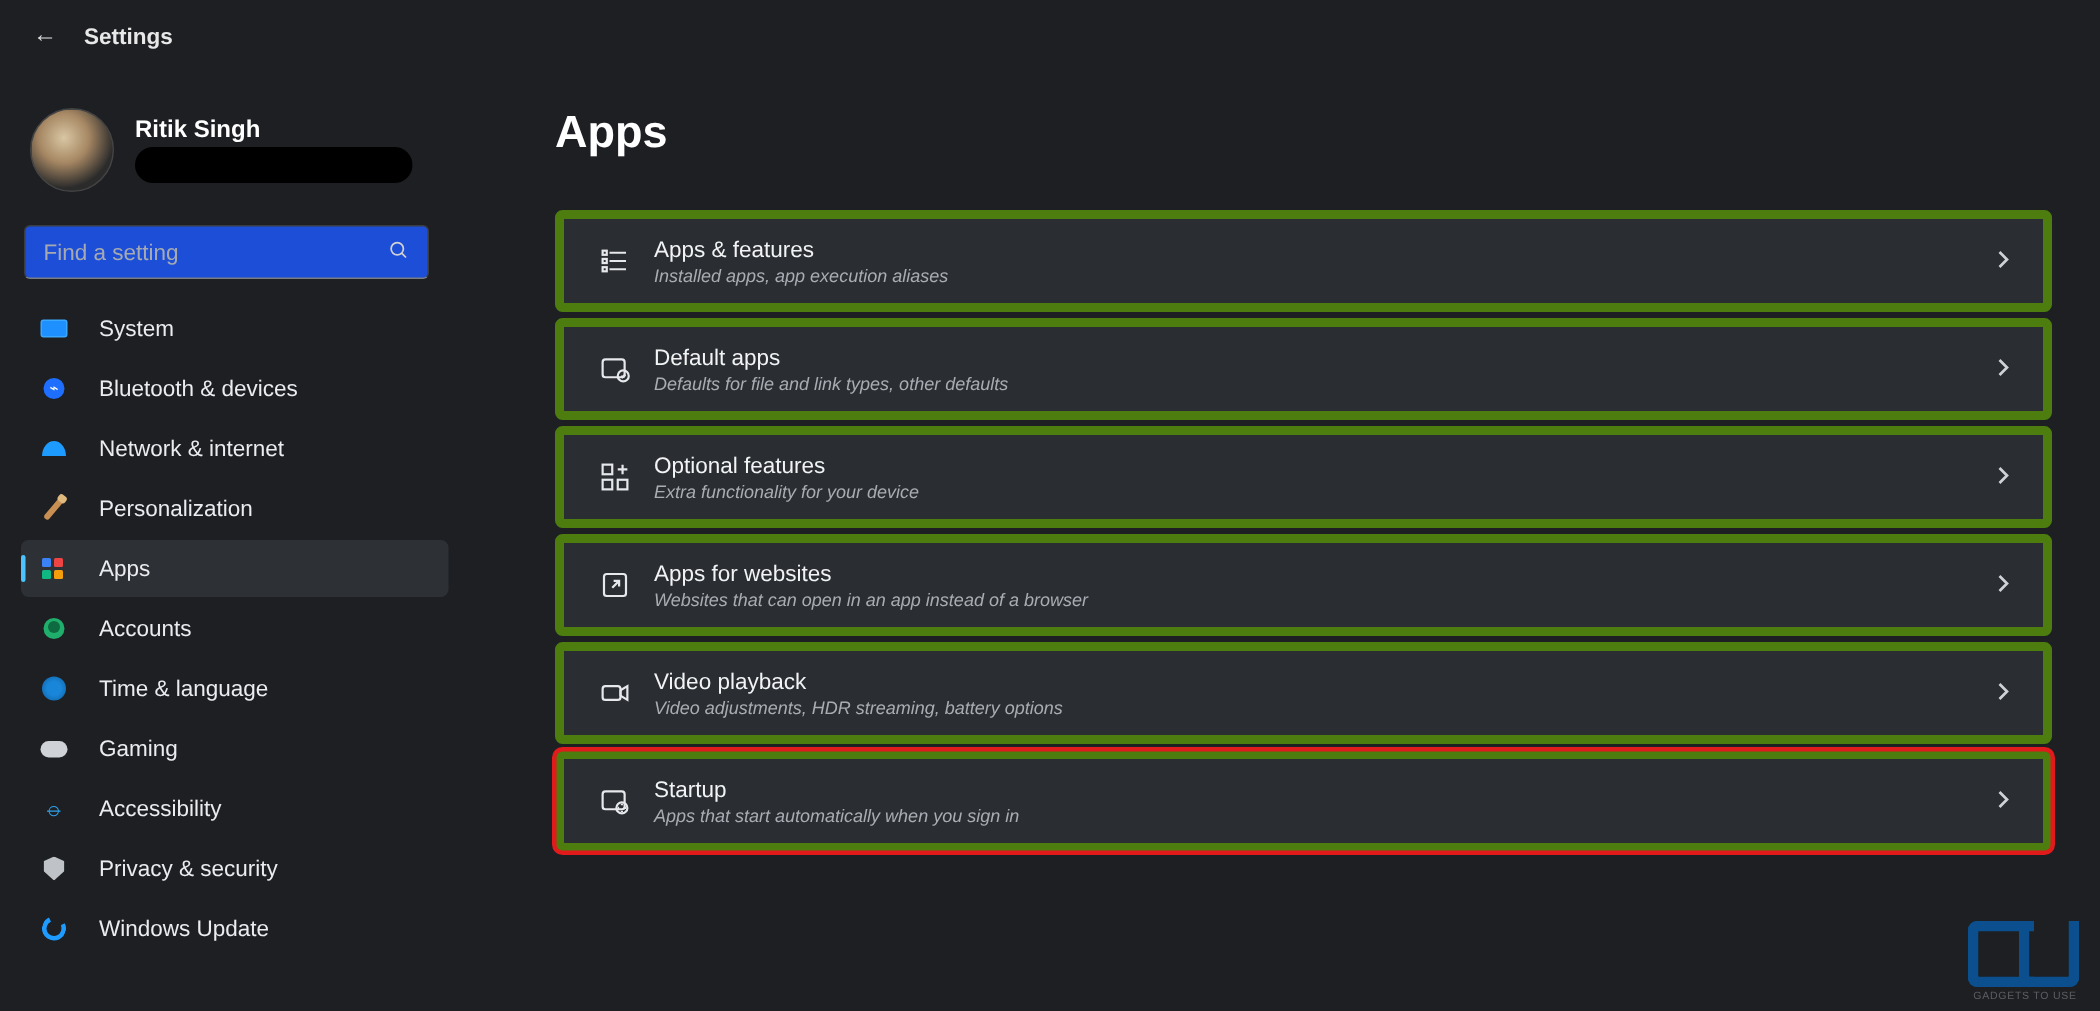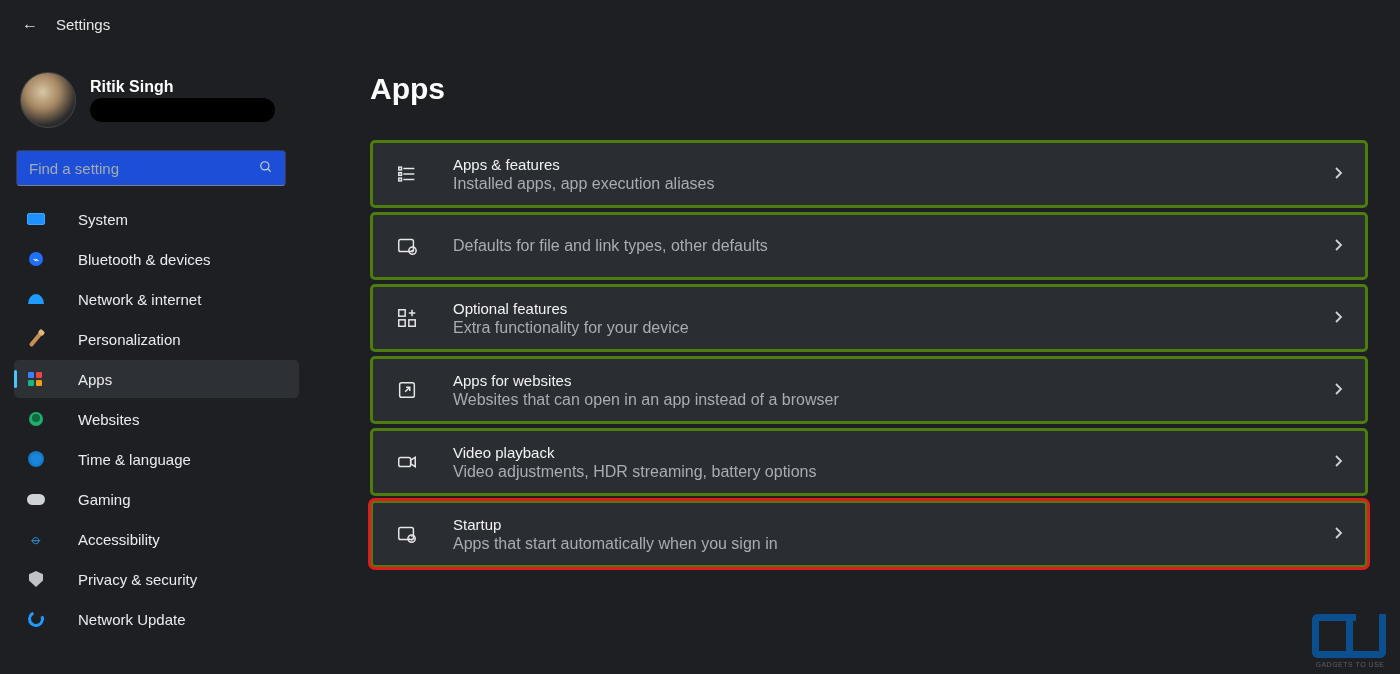--- a/index.html
+++ b/index.html
@@ -1,33 +1,33 @@
 <!DOCTYPE html>
 <html><head>
 <meta charset="utf-8">
 <style>
   * { margin:0; padding:0; box-sizing:border-box; font-family:"Segoe UI",Arial,sans-serif; -webkit-font-smoothing:antialiased; }
   body { width:1400px; height:674px; background:#1d1f23; color:#fff; overflow:hidden; position:relative; }
   .topbar { position:absolute; left:0; top:0; height:48px; display:flex; align-items:center; padding-left:22px; gap:18px; }
   .back-arrow { color:#dcdcdc; font-size:16px; }
-  .title { color:#e8e8e8; font-size:15px; font-weight:400; }
+  .title { color:#e8e8e8; font-size:15px; font-weight:700; }
 
   .sidebar { position:absolute; left:14px; top:72px; width:285px; }
   .profile { display:flex; align-items:center; gap:14px; margin-bottom:22px; padding-left:6px; }
   .avatar { width:56px; height:56px; border-radius:50%; background:radial-gradient(circle at 40% 35%, #d9c6a3 0%, #a68763 35%, #2b2b2b 70%); border:1px solid #444; }
   .profile-name { font-size:16px; font-weight:600; color:#fff; }
   .profile-blackout { width:185px; height:24px; background:#000; border-radius:12px; margin-top:2px; }
 
   .search { position:relative; width:270px; height:36px; background:#1d4ed8; border:1px solid #3a3d42; border-bottom:1px solid #7a7d82; border-radius:4px; display:flex; align-items:center; padding:0 12px; margin-left:2px; margin-bottom:14px; }
   .search input { flex:1; background:transparent; border:none; outline:none; color:#bfc3c8; font-size:15px; }
   .search input::placeholder { color:#a6aab0; }
   .search-icon { color:#cfd2d6; font-size:14px; }
 
   .nav { display:flex; flex-direction:column; gap:2px; }
-  .nav-item { display:flex; align-items:center; gap:32px; height:38px; padding:0 12px; border-radius:5px; cursor:pointer; position:relative; }
+  .nav-item { display:flex; align-items:center; gap:20px; height:38px; padding:0 12px; border-radius:5px; cursor:pointer; position:relative; }
   .nav-item.active { background:#2d3035; }
   .nav-item.active::before { content:""; position:absolute; left:0; top:10px; bottom:10px; width:3px; background:#4cc2ff; border-radius:2px; }
   .nav-icon { width:20px; height:20px; display:flex; align-items:center; justify-content:center; flex-shrink:0; }
   .nav-label { font-size:15px; color:#eaecef; }
 
   .ic-system { width:18px; height:12px; background:#1e90ff; border:1px solid #3ba8ff; border-radius:2px; }
   .ic-bt { width:14px; height:14px; border-radius:50%; background:#1e6fff; display:flex; align-items:center; justify-content:center; color:#fff; font-size:10px; }
   .ic-net { width:16px; height:10px; border-radius:50% 50% 0 0 / 100% 100% 0 0; background:#1e9bff; }
   .ic-pers { width:4px; height:18px; background:#c98e52; transform:rotate(40deg); border-radius:2px; position:relative; }
   .ic-pers::after{content:"";position:absolute;top:-2px;left:-1px;width:6px;height:5px;background:#e0b97d;border-radius:2px;}
@@ -37,26 +37,26 @@
   .ic-acct::after{content:"";position:absolute;left:3px;top:2px;width:8px;height:8px;border-radius:50%;background:#0e6a40;}
   .ic-time { width:16px; height:16px; border-radius:50%; background:radial-gradient(circle,#1a86d9 40%,#0d5fa1 100%); }
   .ic-game { width:18px; height:11px; border-radius:6px; background:#cfd3d8; }
   .ic-access { color:#2e9fe6; font-size:16px; }
   .ic-priv { width:14px; height:16px; background:#bfc3c8; clip-path:polygon(50% 0,100% 20%,100% 60%,50% 100%,0 60%,0 20%); }
   .ic-wu { width:16px; height:16px; border-radius:50%; border:3px solid #1e9bff; border-top-color:transparent; transform:rotate(20deg); }
 
   .main { position:absolute; left:370px; top:72px; right:32px; }
   .page-title { font-size:30px; font-weight:600; margin-bottom:34px; color:#fff; }
   .cards { display:flex; flex-direction:column; gap:4px; }
-  .card { display:flex; align-items:center; gap:34px; height:68px; background:#2a2d31; border:3px solid #4d7c0f; border-radius:5px; padding:0 22px; cursor:pointer; }
+  .card { display:flex; align-items:center; gap:14px; height:68px; background:#2a2d31; border:6px solid #4d7c0f; border-radius:5px; padding:0 22px; cursor:pointer; }
   .card.highlight { outline:3px solid #e11b1b; outline-offset:-1px; }
   .card-icon { width:24px; height:24px; display:flex; align-items:center; justify-content:center; color:#e6e8eb; }
   .card-text { flex:1; display:flex; flex-direction:column; gap:2px; }
   .card-title { font-size:15px; color:#f1f3f5; }
-  .card-sub { font-size:16px; color:#a9adb3; }
+  .card-sub { font-size:12px; color:#a9adb3;font-style:italic; }
   .chev { color:#cfd2d6; font-size:14px; }
 
   .watermark { position:absolute; right:14px; bottom:8px; width:74px; height:52px; }
   .watermark .g { position:absolute; left:0; top:0; width:44px; height:44px; border:7px solid #0b4f8e; border-right:none; border-radius:6px 0 0 6px; }
   .watermark .u { position:absolute; right:0; top:0; width:40px; height:44px; border:7px solid #0b4f8e; border-top:none; border-radius:0 0 6px 6px; }
   .watermark .txt { position:absolute; bottom:-2px; left:2px; right:0; font-size:7px; letter-spacing:.5px; color:#5b5f64; text-align:center; }
 </style>
 </head>
 <body>
 
@@ -117,21 +117,21 @@
             <span style="background:#10b981"></span>
             <span style="background:#f59e0b"></span>
           </div>
         </div>
     <div class="nav-label">Apps</div>
       </div>
       <div class="nav-item">
         <div class="nav-icon">
           <div class="ic-acct"></div>
         </div>
-    <div class="nav-label">Websites</div>
+    <div class="nav-label">Accounts</div>
       </div>
       <div class="nav-item">
         <div class="nav-icon">
           <div class="ic-time"></div>
         </div>
     <div class="nav-label">Time &amp; language</div>
       </div>
       <div class="nav-item">
         <div class="nav-icon">
           <div class="ic-game"></div>
@@ -147,21 +147,21 @@
       <div class="nav-item">
         <div class="nav-icon">
           <div class="ic-priv"></div>
         </div>
     <div class="nav-label">Privacy &amp; security</div>
       </div>
       <div class="nav-item">
         <div class="nav-icon">
           <div class="ic-wu"></div>
         </div>
-    <div class="nav-label">Network Update</div>
+    <div class="nav-label">Windows Update</div>
       </div>
     </div>
 </div>
 
 <div class="main">
   <div class="page-title">Apps</div>
   <div class="cards" id="cards">
       <div class="card">
         <div class="card-icon">
           <svg width="22" height="22" viewBox="0 0 24 24" stroke="currentColor" stroke-width="1.6" fill="none">
@@ -185,20 +185,21 @@
       </div>
       <div class="card">
         <div class="card-icon">
           <svg width="22" height="22" viewBox="0 0 24 24" stroke="currentColor" stroke-width="1.6" fill="none">
             <rect x="3" y="5" width="16" height="13" rx="2"></rect>
             <circle cx="18" cy="17" r="4"></circle>
             <path d="M16.5 17l1 1 2-2"></path>
           </svg>
         </div>
     <div class="card-text">
+      <div class="card-title">Default apps</div>
       <div class="card-sub">Defaults for file and link types, other defaults</div>
     </div>
     <div class="chev">
       <svg width="10" height="14" viewBox="0 0 10 14" fill="none" stroke="currentColor" stroke-width="1.8">
             <path d="M3 2l5 5-5 5"></path>
           </svg>
     </div>
       </div>
       <div class="card">
         <div class="card-icon">

